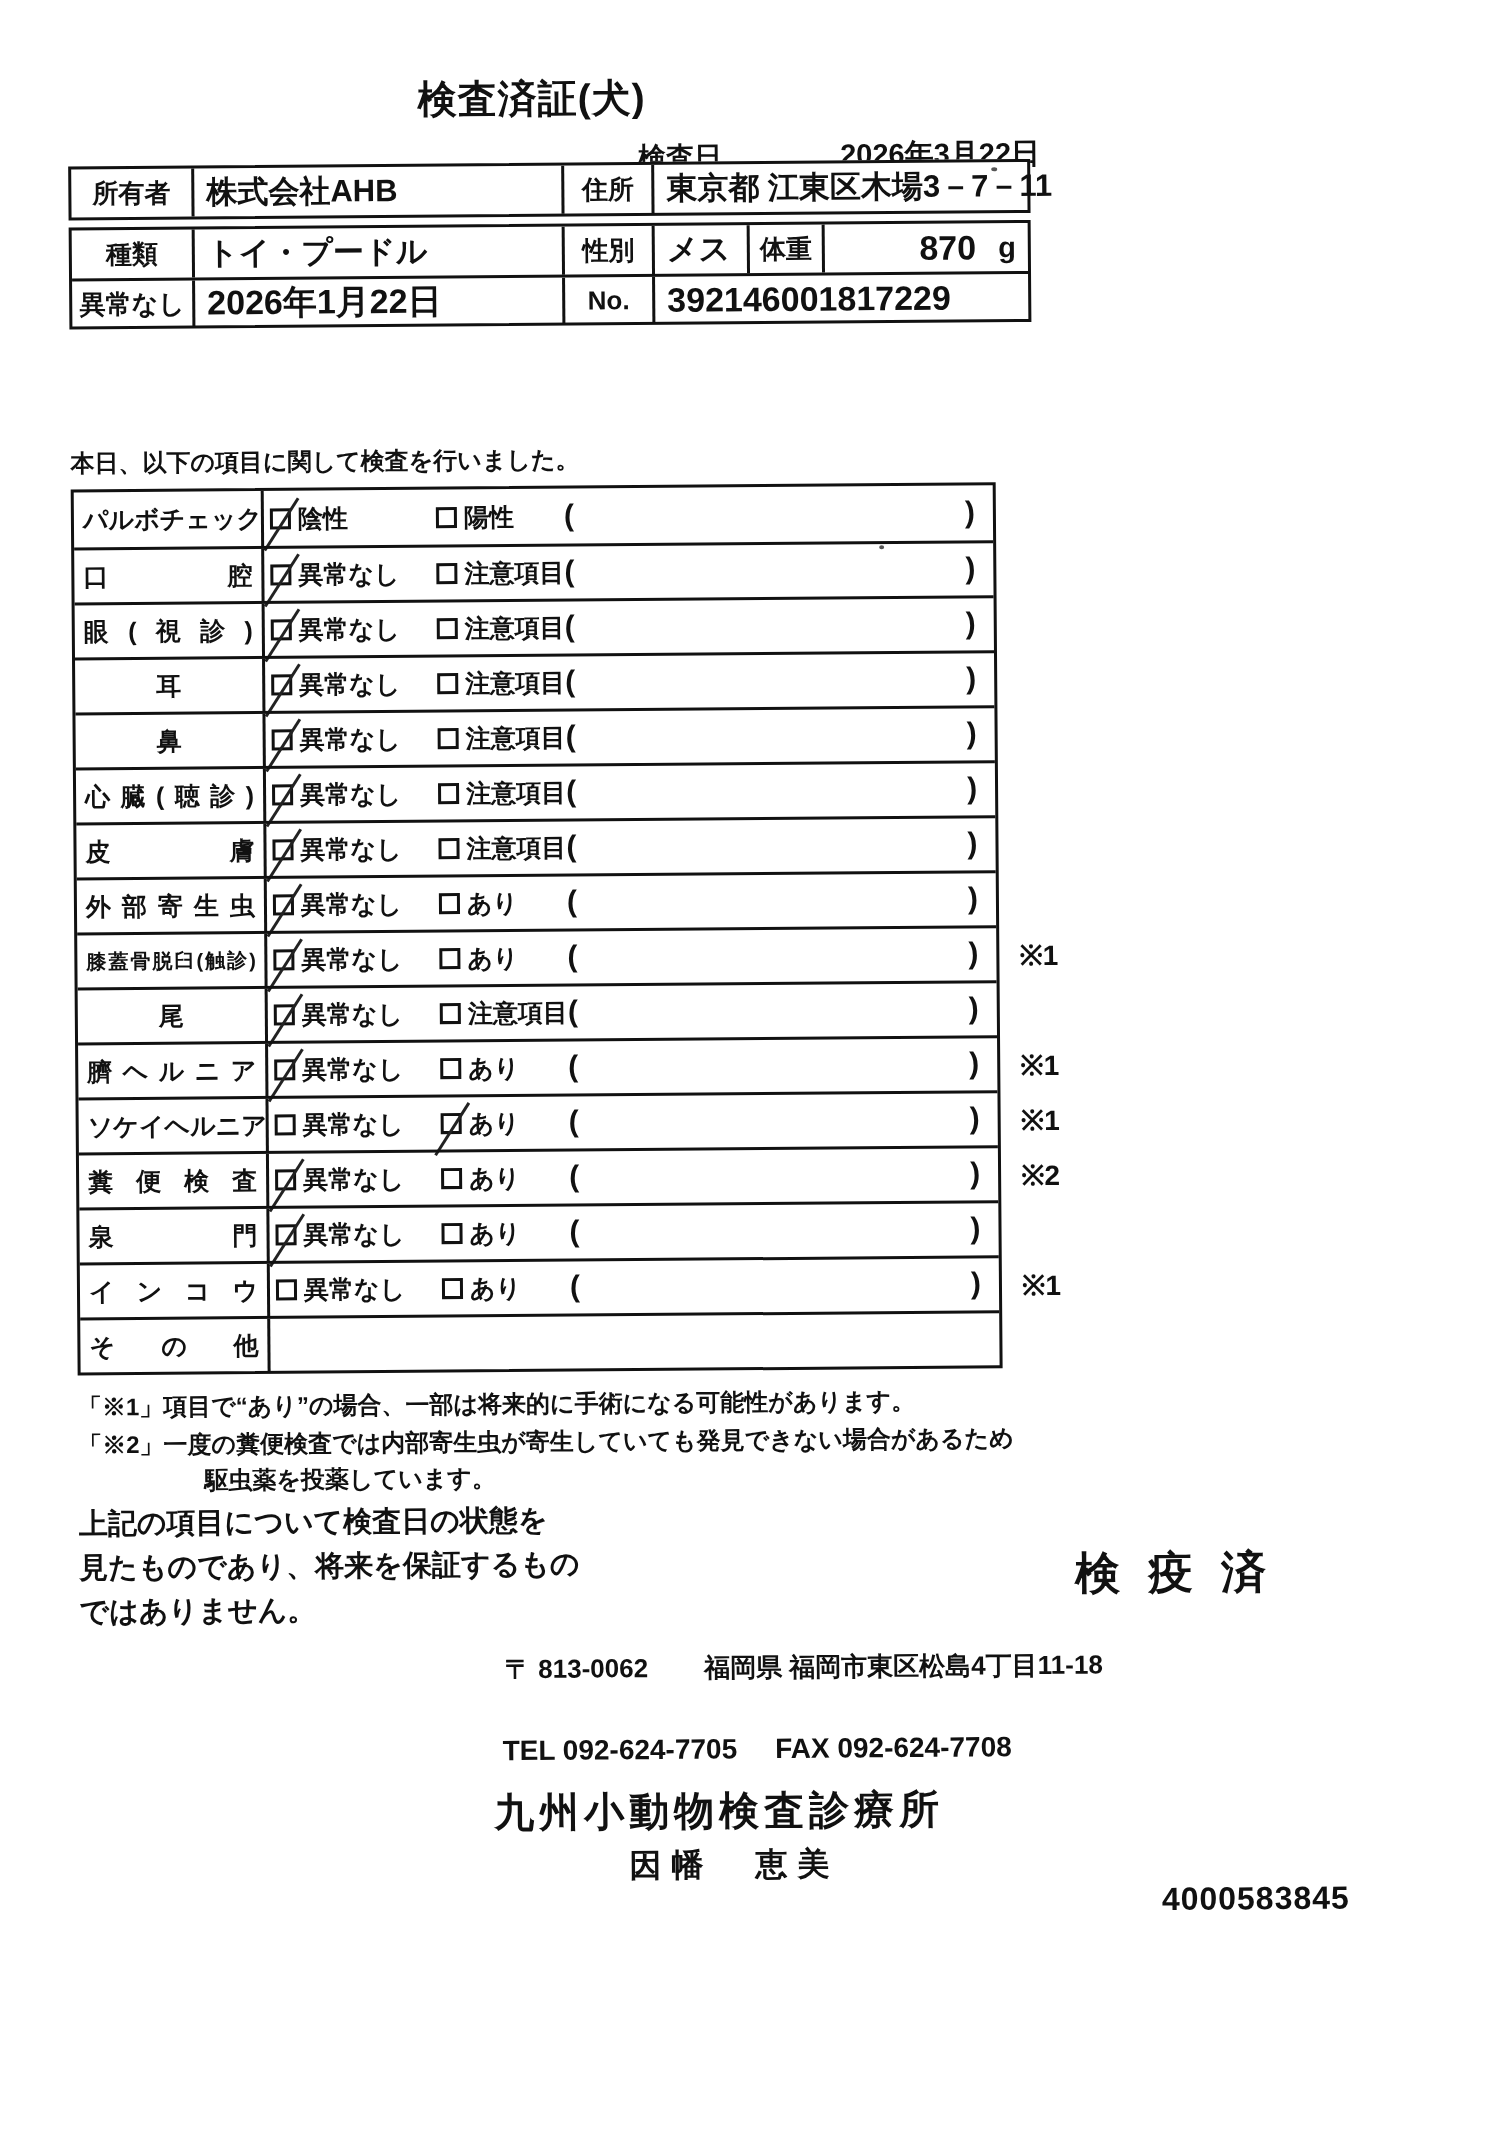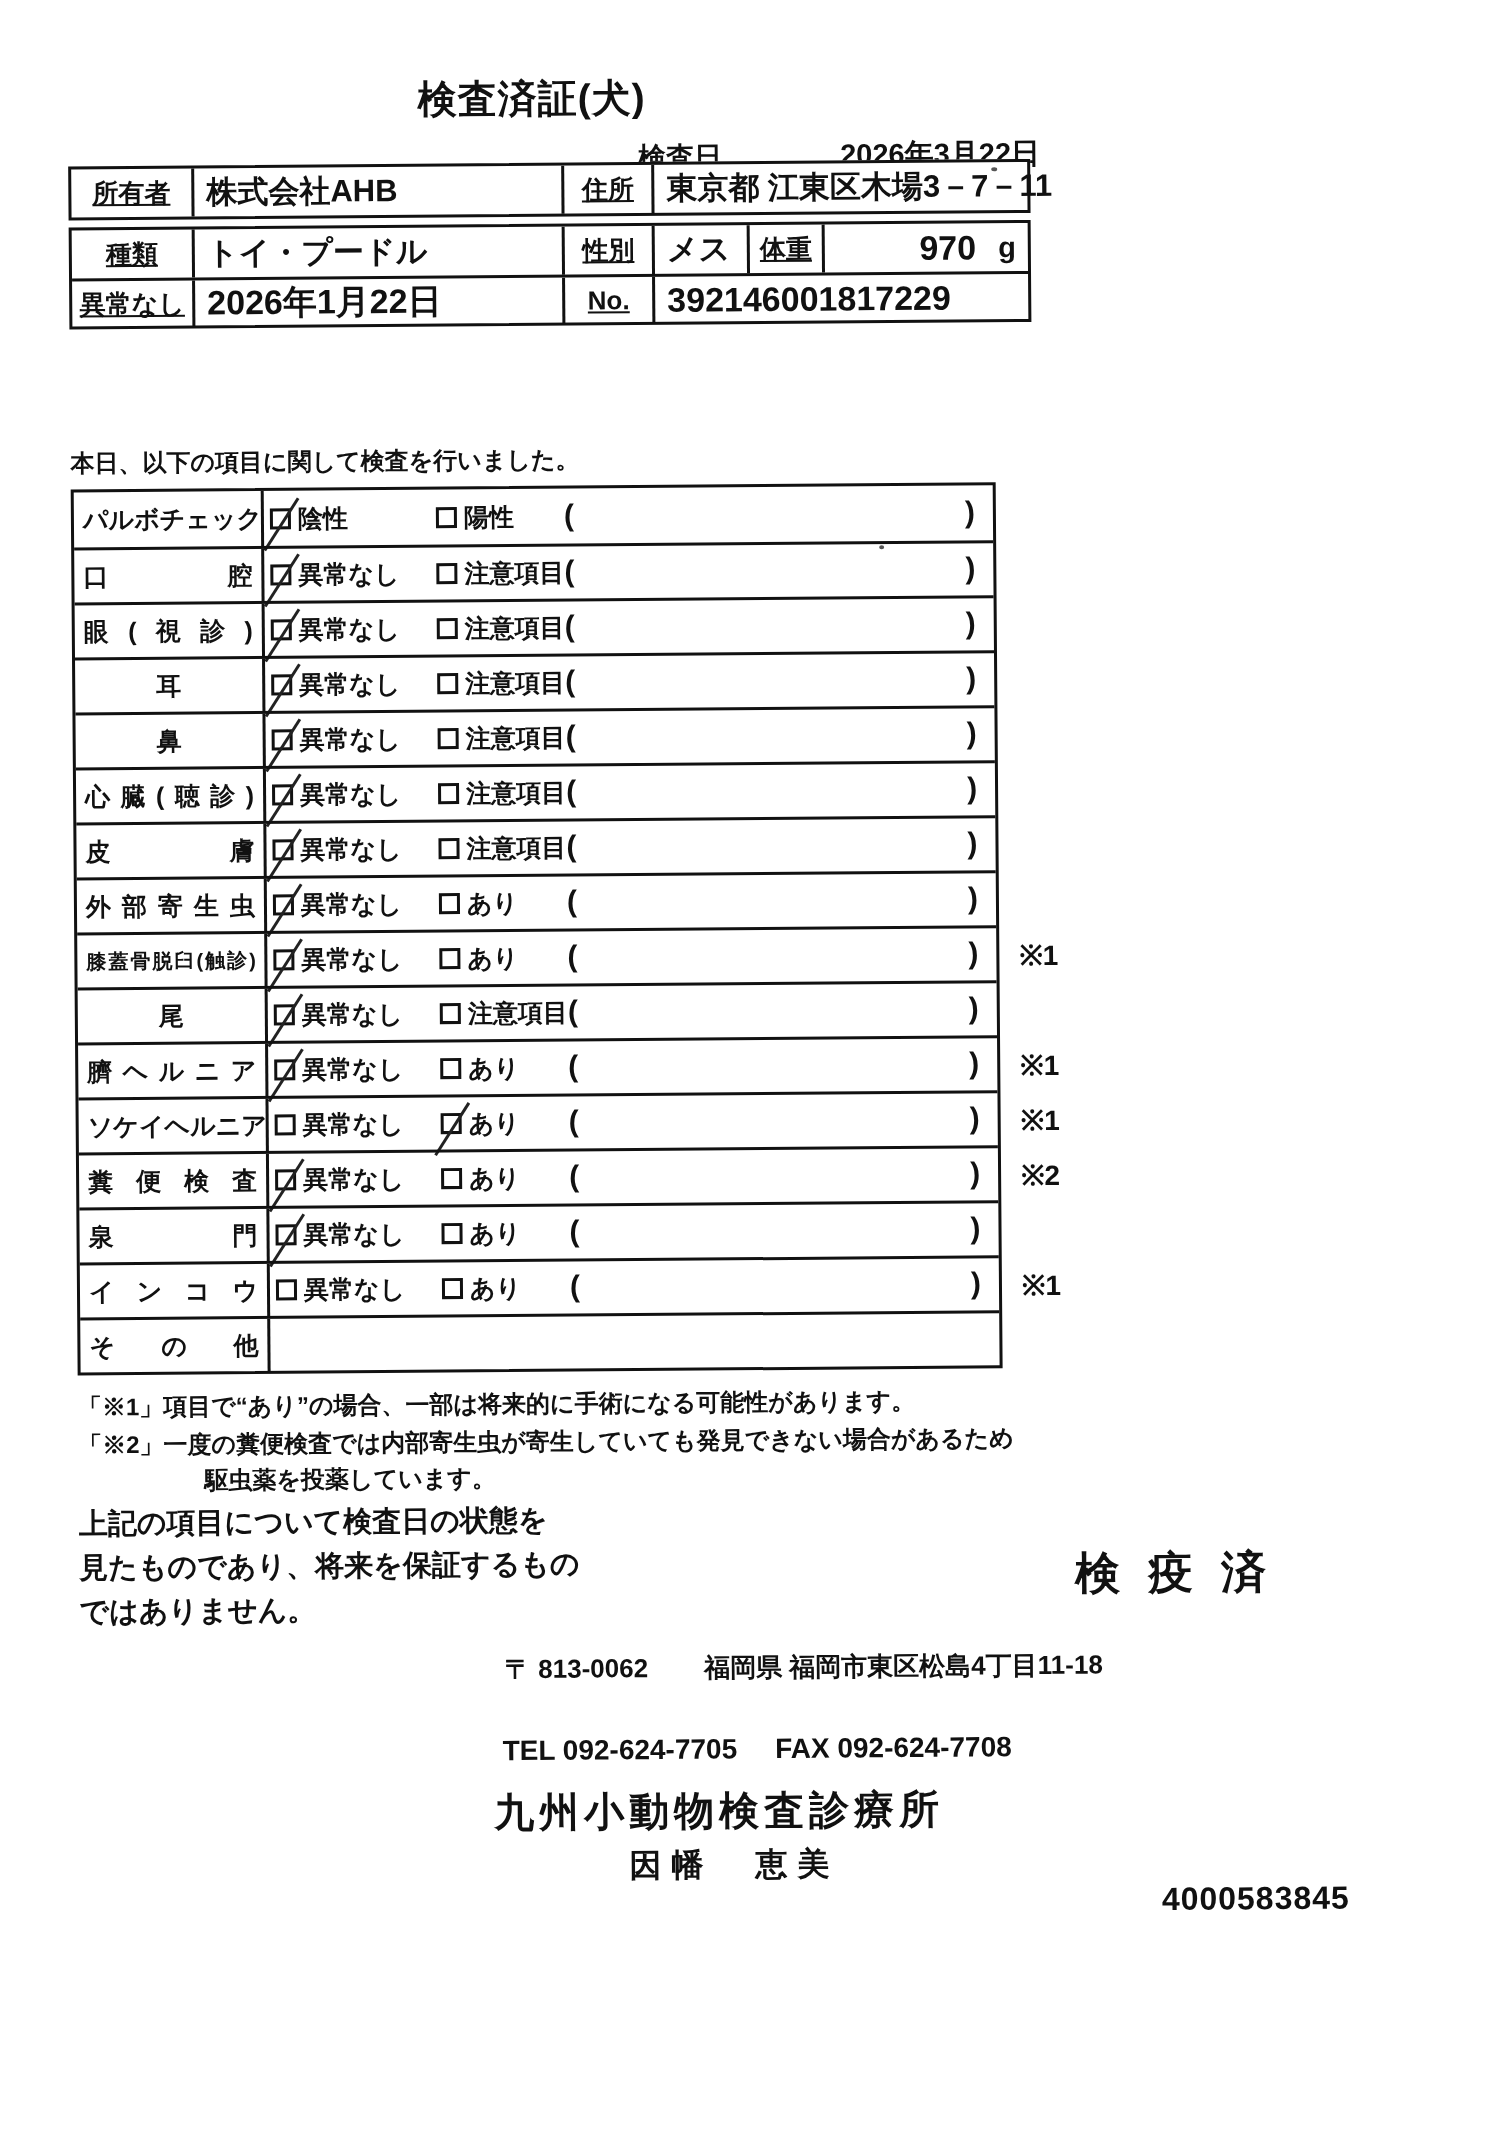--- a/index.html
+++ b/index.html
@@ -11,21 +11,21 @@
 
   .title{position:absolute;left:420px;top:72px;font-size:39px;font-weight:700;letter-spacing:1px;margin:0;}
   .insp-date-label{position:absolute;left:640px;top:140px;font-size:28px;font-weight:700;}
   .insp-date-value{position:absolute;left:842px;top:138px;font-size:29px;font-weight:600;}
 
   .btable{position:absolute;border:3px solid #111;box-sizing:border-box;background:#fff;}
   .trow{display:grid;height:48px;box-sizing:border-box;}
   .trow + .trow{border-top:3px solid #111;}
   .cell{border-left:3px solid #111;display:flex;align-items:center;padding:0 12px;box-sizing:border-box;overflow:visible;white-space:nowrap;}
   .cell:first-child{border-left:none;}
-  .lab{justify-content:center;font-size:26px;font-weight:700;text-decoration:underline;}
+  .lab{justify-content:center;font-size:26px;font-weight:700;}
   .val{font-size:31px;font-weight:600;}
   .val.num{font-size:34px;}
   .wt{justify-content:flex-end;}
   .wt .unit{margin-left:22px;font-size:29px;}
 
   #owner-table{left:70px;top:163px;width:962px;}
   #owner-table .trow{grid-template-columns:120px 370px 90px 1fr;}
   #animal-table{left:70px;top:224px;width:962px;}
   #animal-table .trow.r1{grid-template-columns:120px 370px 90px 95px 75px 1fr;}
   #animal-table .trow.r2{grid-template-columns:120px 370px 90px 1fr;}
@@ -90,21 +90,21 @@
     </div>
 
     <div class="btable" id="animal-table">
       <div class="trow r1">
         <div class="cell lab">種類</div>
         <div class="cell val">トイ・プードル</div>
         <div class="cell lab">性別</div>
         <div class="cell val">メス</div>
         <div class="cell lab">体重</div>
         <div class="cell val num wt">
-          <span>970</span>
+          <span>870</span>
           <span class="unit">g</span>
         </div>
       </div>
       <div class="trow r2">
         <div class="cell lab">異常なし</div>
         <div class="cell val num">2026年1月22日</div>
         <div class="cell lab">No.</div>
         <div class="cell val num">392146001817229</div>
       </div>
     </div>

